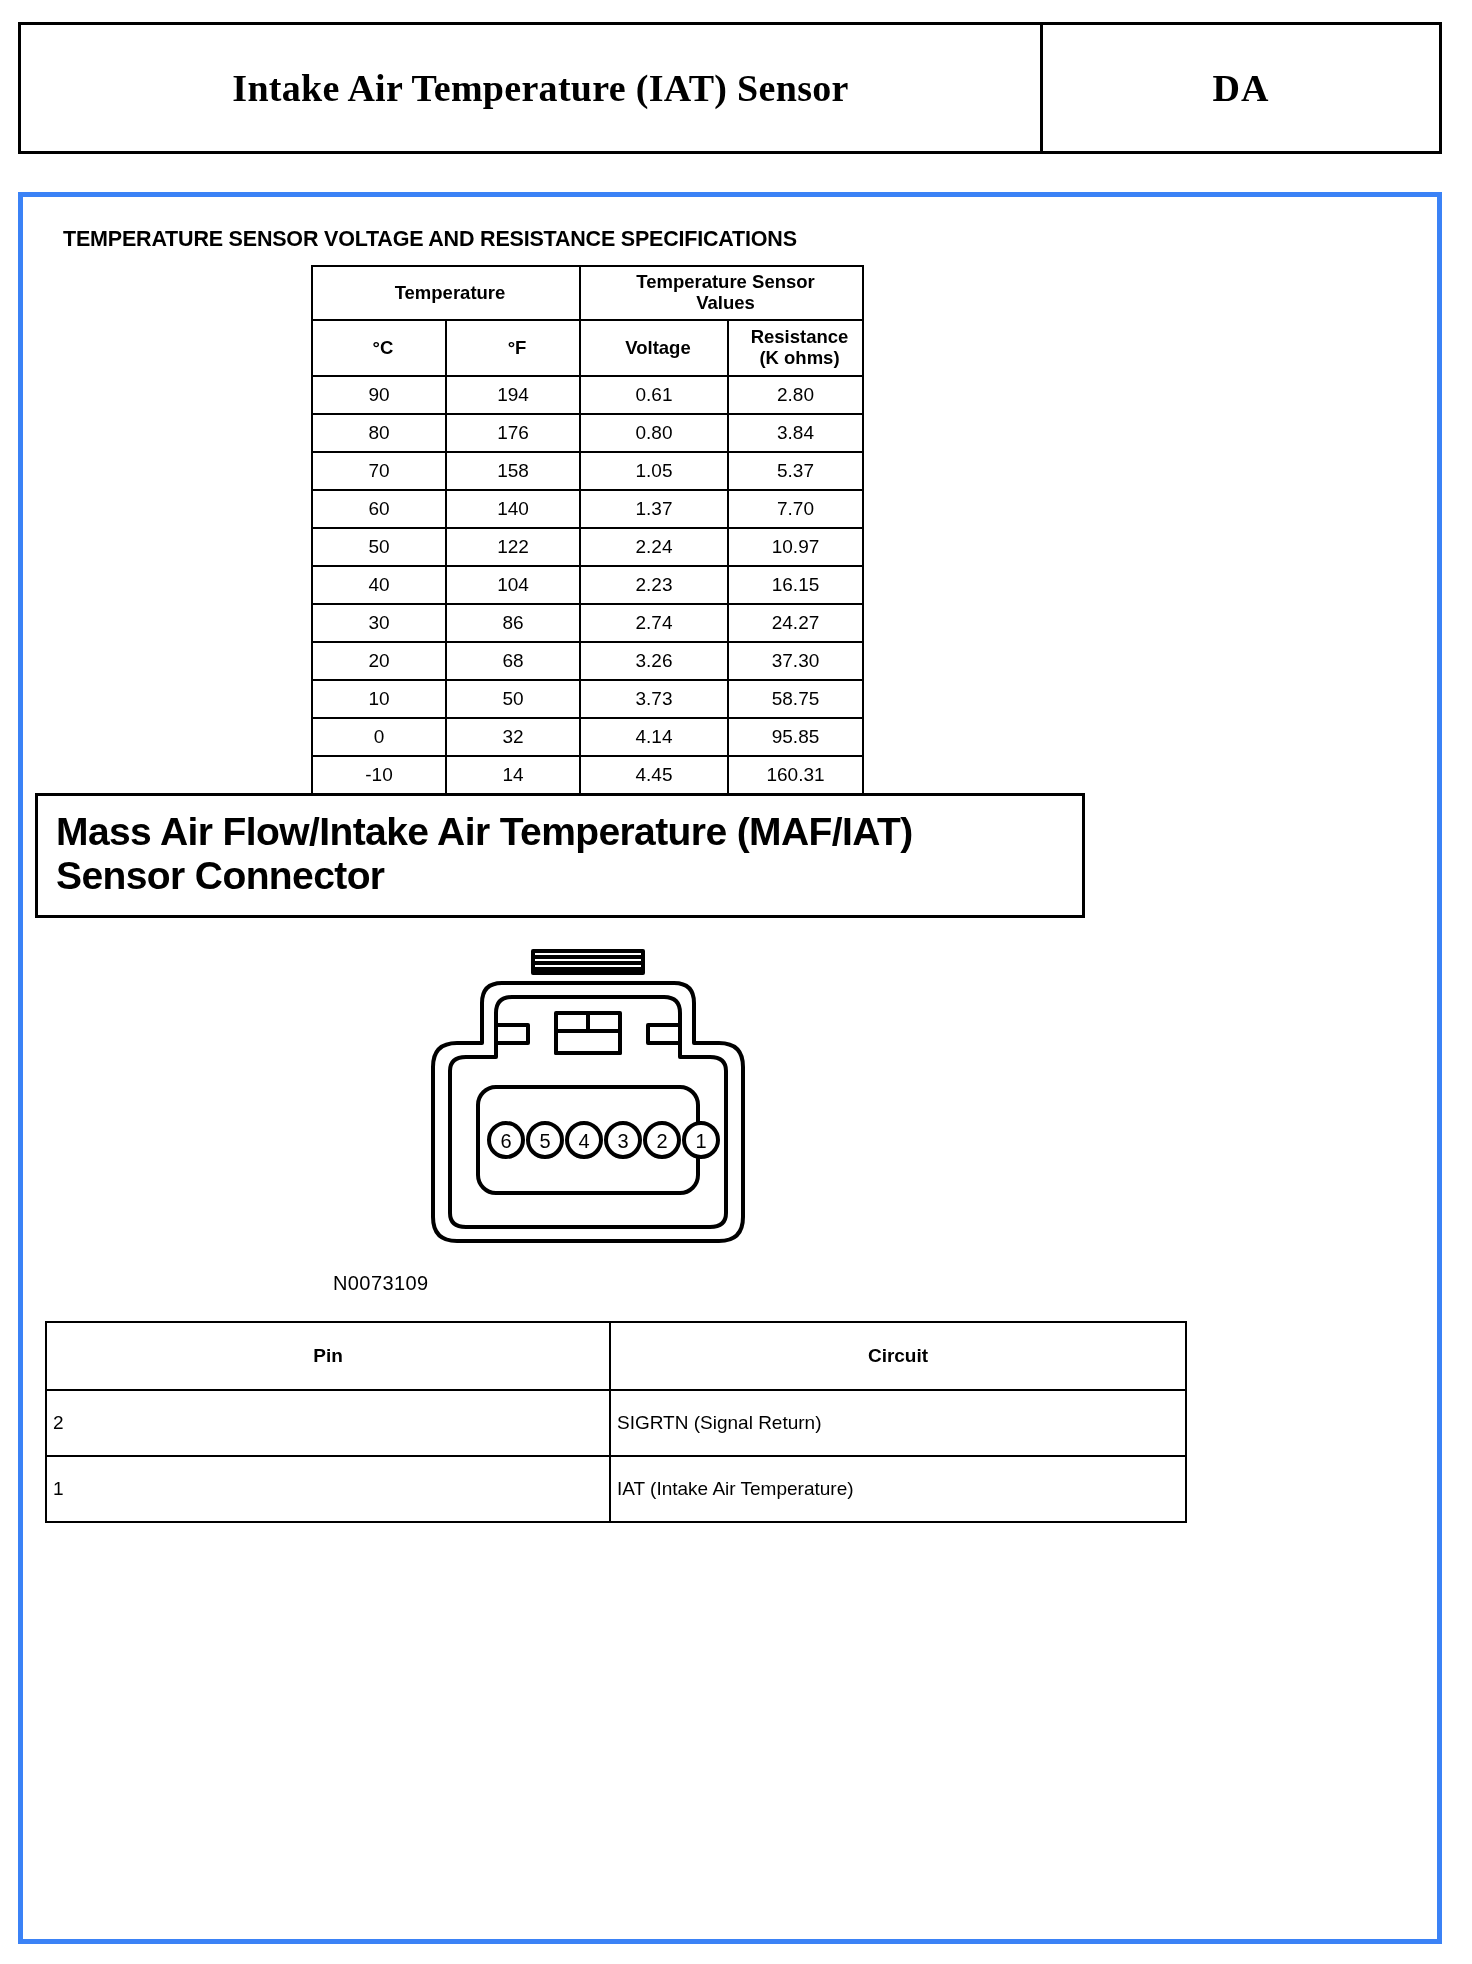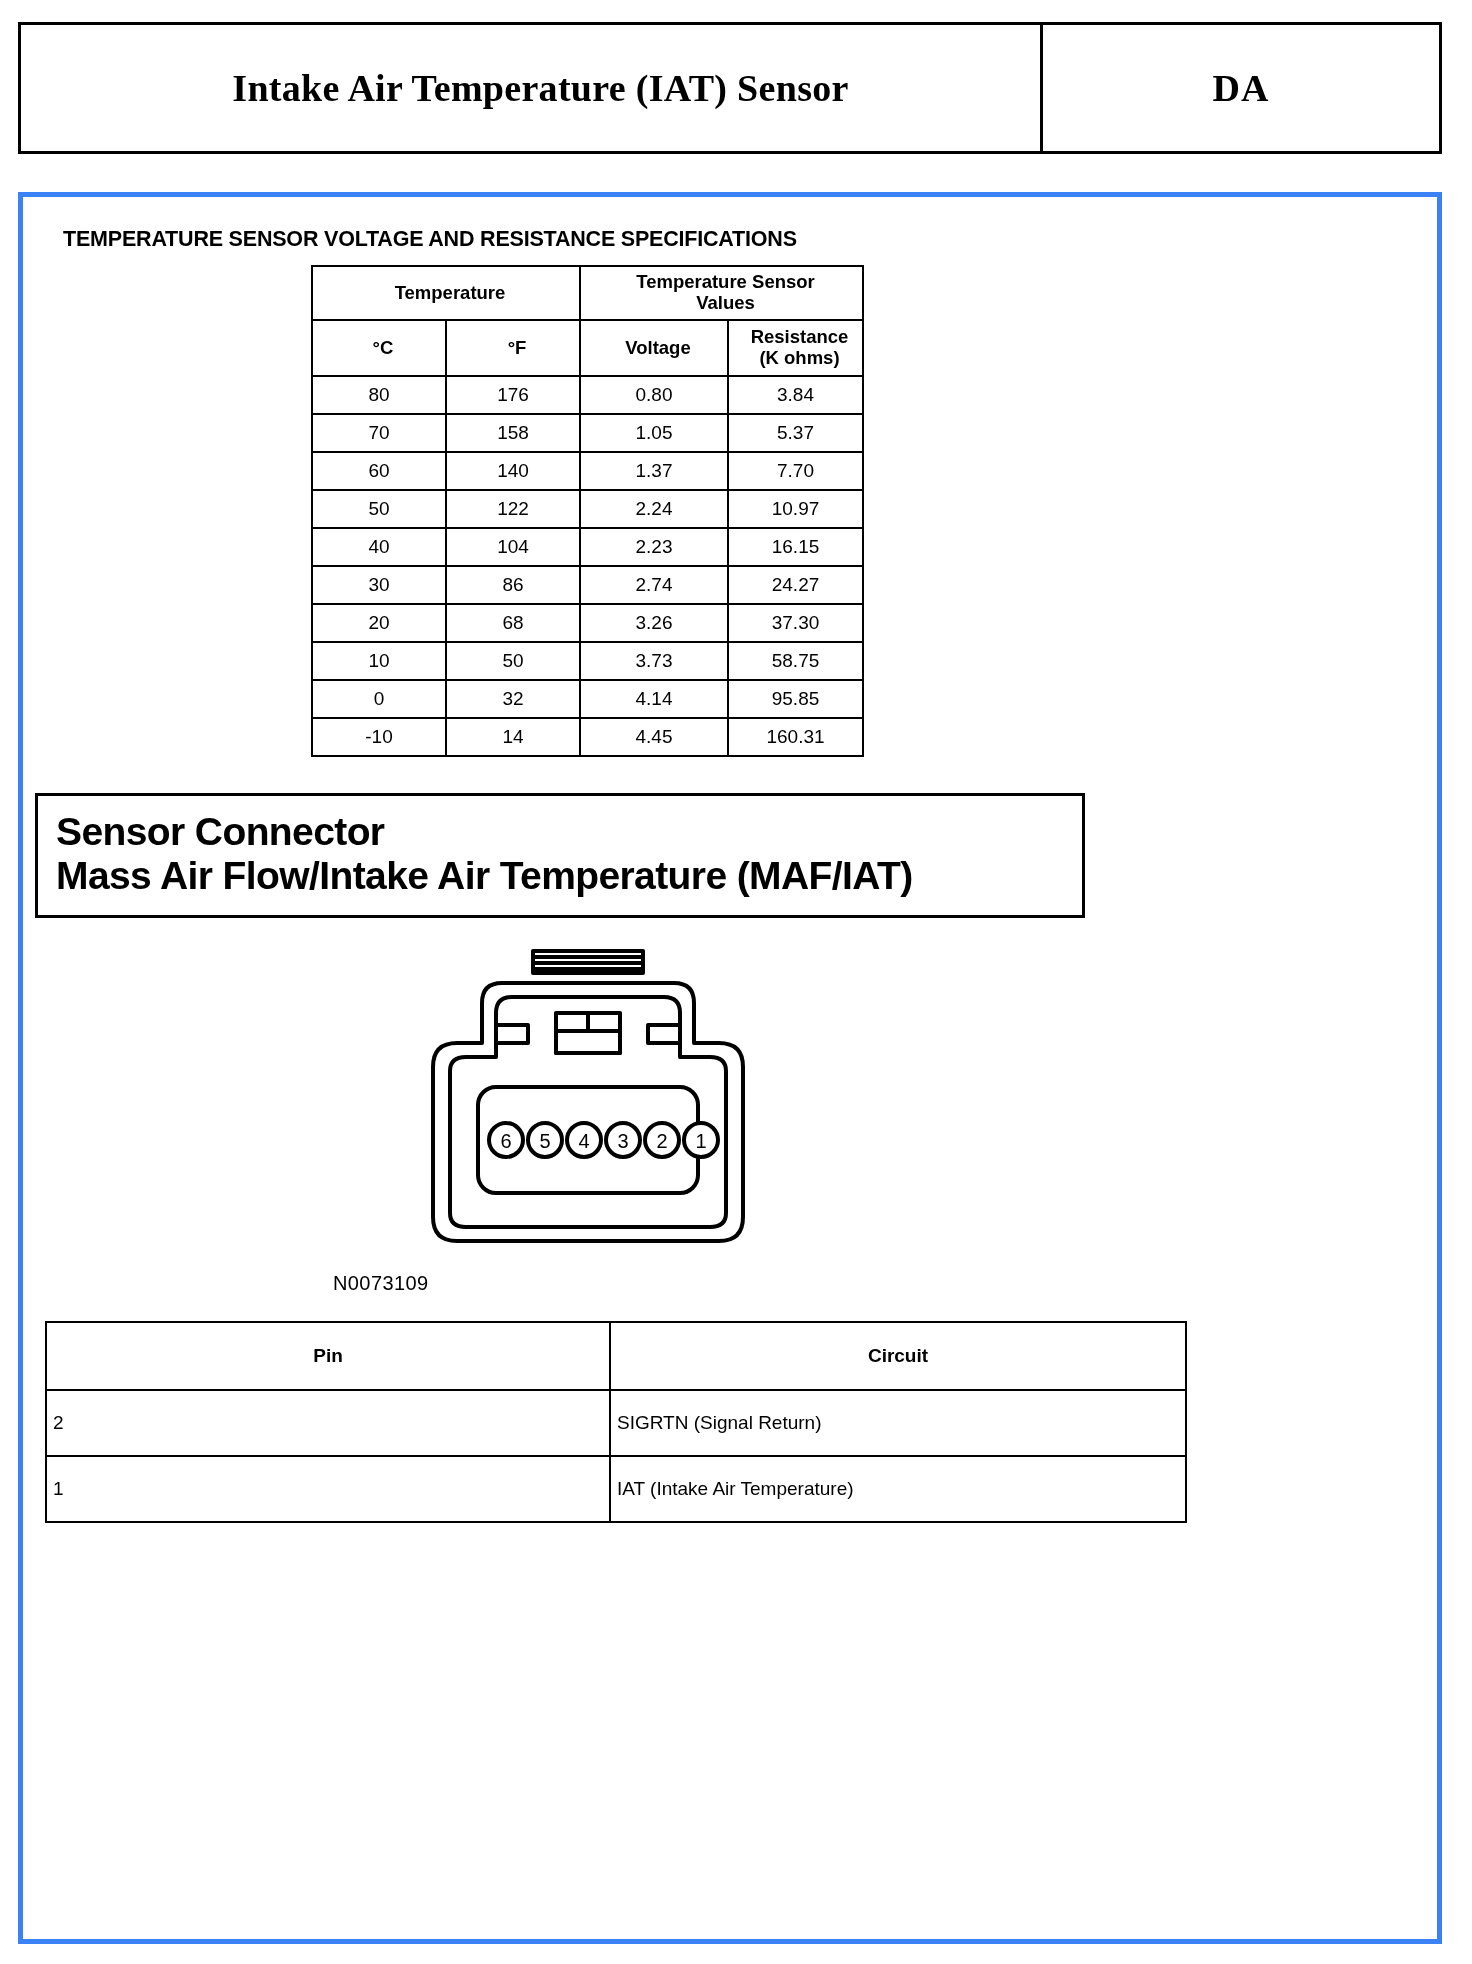--- a/index.html
+++ b/index.html
@@ -203,20 +203,26 @@
         <th class="c-f">°F</th>
         <th class="c-v">Voltage</th>
         <th class="c-r">
           <div>Resistance</div>
           <div>(K ohms)</div>
         </th>
       </tr>
     </thead>
     <tbody>
       <tr>
+          <td>90</td>
+          <td>194</td>
+          <td>0.61</td>
+          <td>2.80</td>
+        </tr>
+      <tr>
           <td>80</td>
           <td>176</td>
           <td>0.80</td>
           <td>3.84</td>
         </tr>
       <tr>
           <td>70</td>
           <td>158</td>
           <td>1.05</td>
           <td>5.37</td>
@@ -266,22 +272,22 @@
       <tr>
           <td>-10</td>
           <td>14</td>
           <td>4.45</td>
           <td>160.31</td>
         </tr>
     </tbody>
   </table>
 
   <div class="connector-heading">
+    <span>Mass Air Flow/Intake Air Temperature (MAF/IAT)</span>
     <span>Sensor Connector</span>
-    <span>Mass Air Flow/Intake Air Temperature (MAF/IAT)</span>
   </div>
 
   <div class="connector-art">
     <svg width="420" height="330" viewBox="0 0 420 330" xmlns="http://www.w3.org/2000/svg" fill="none" stroke="#000" stroke-width="4" stroke-linejoin="round" stroke-linecap="round">
 
       <g stroke-width="4">
         <rect x="155" y="4" width="110" height="22" fill="#fff"></rect>
         <line x1="155" y1="10" x2="265" y2="10"></line>
         <line x1="155" y1="16" x2="265" y2="16"></line>
         <line x1="155" y1="22" x2="265" y2="22"></line>

